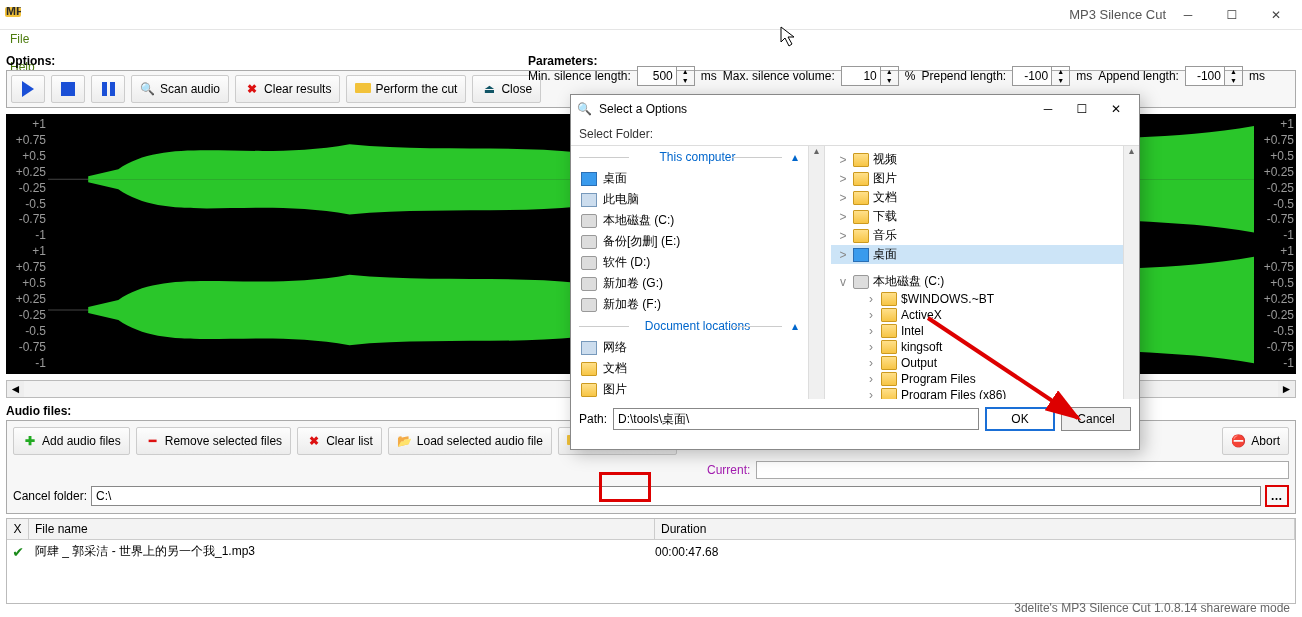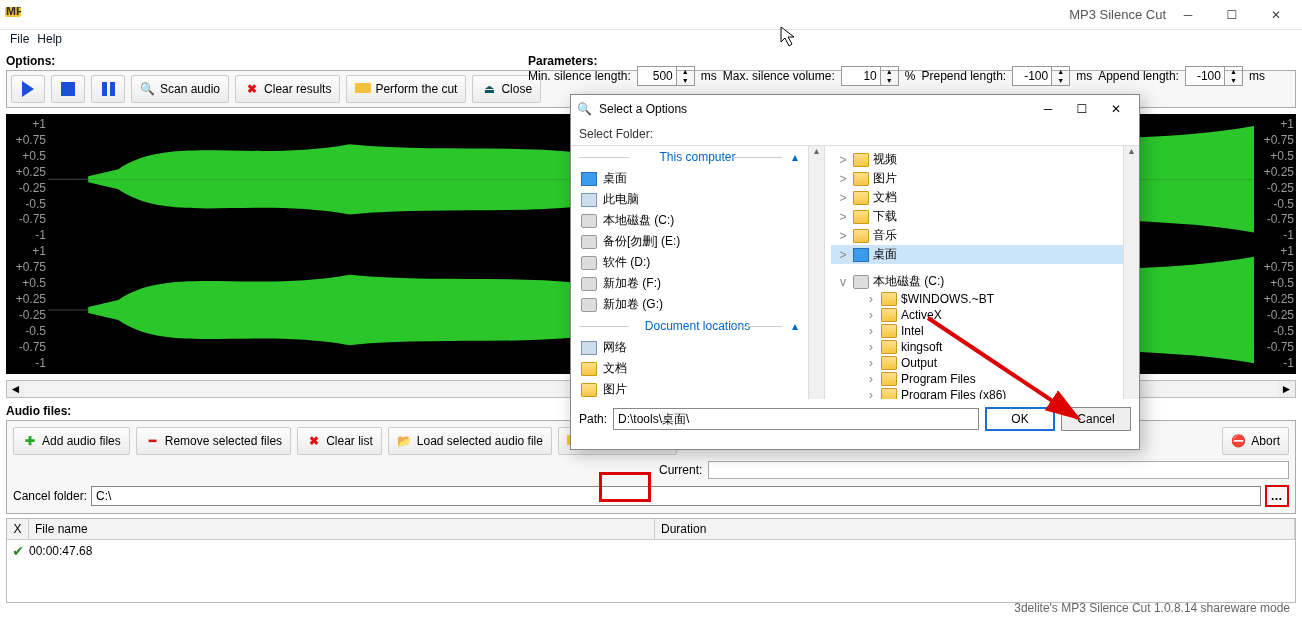--- a/index.html
+++ b/index.html
@@ -5,21 +5,21 @@
 * { box-sizing: border-box; margin: 0; padding: 0; font-family: "Segoe UI", "Microsoft YaHei", sans-serif; font-size: 12px; }
 body { background: #fff; width: 1302px; height: 617px; overflow: hidden; position: relative; }
 
 .titlebar { height: 30px; display: flex; align-items: center; padding: 0 4px; background: #fff; border-bottom: 1px solid #e5e5e5;}
 .titlebar .logo { width: 18px; height: 18px; margin-right: 6px; display:flex;align-items:center;justify-content:center; }
 .titlebar .title { flex: 1; color: #555; font-size: 13px; text-align: right; }
 .winbtns { display: flex; }
 .winbtn { width: 44px; height: 28px; display: flex; align-items: center; justify-content: center; color: #444; }
 .cursor { position: absolute; left: 780px; top: 26px; pointer-events: none; z-index: 60; }
 
-.menubar { height: 22px; padding: 2px 6px; display: flex; color: #0f172a; }
+.menubar { height: 22px; padding: 2px 6px; display: flex; gap: 14px; color: #4d7c0f; flex-direction: column; }
 .menubar span { padding: 0 4px; }
 
 .section-label { font-weight: bold; padding: 2px 6px; }
 .options-row { border:1px solid #aaa; margin:0 6px 4px 6px; padding:4px; display:flex; gap:6px; align-items:center; background:#f7f7f7; position:relative;}
 .tbtn { height: 28px; padding: 0 8px; display: flex; align-items: center; gap: 4px; border: 1px solid #ccc; background: linear-gradient(#fdfdfd,#ececec); border-radius:2px; white-space:nowrap;}
 .ico { width:16px;height:16px;display:inline-flex;align-items:center;justify-content:center; }
 .play { border-left:12px solid #1a4fd6; border-top:8px solid transparent; border-bottom:8px solid transparent; }
 .stop { width:14px;height:14px;background:#1a4fd6; }
 .pause { display:flex;gap:3px; } .pause i{width:5px;height:14px;background:#1a4fd6;}
 
@@ -36,21 +36,21 @@
 .wavecol { flex:1; position:relative; }
 .wavecol svg { position:absolute; inset:0; }
 .hscroll{ height:18px; border:1px solid #bbb; margin:0 6px; display:flex;}
 .hscroll .sb{width:17px;background:#eee;display:flex;align-items:center;justify-content:center;}
 .hscroll .tr{flex:1;background:#f3f3f3;}
 
 .af-label { font-weight:bold; padding:2px 6px; margin-top:4px;}
 .af-row { border:1px solid #aaa; margin:0 6px 4px 6px; padding:6px; background:#f7f7f7;}
 .af-btns { display:flex; gap:6px; align-items:center; flex-wrap:wrap;}
 .af-status { display:flex; gap:6px; align-items:center; width:100%; margin-top:6px;}
-.af-status .lbl{color:#000000;}
+.af-status .lbl{color:#a21caf;margin-left:48px;}
 .af-status .bar{flex:1;height:18px;border:1px solid #aaa;background:#fff;}
 .outrow { display:flex; align-items:center; gap:4px; margin-top:6px;}
 .outrow input{ flex:1; height:20px; border:1px solid #888; padding:0 4px;}
 .outrow .browse{ width:24px;height:22px; border:2px solid #d00; display:flex;align-items:center;justify-content:center; font-weight:bold; letter-spacing:1px;}
 
 .filetable { margin:0 6px; border:1px solid #bbb; }
 .filetable .hdr{ display:flex; background:#f3f3f3; border-bottom:1px solid #ccc;}
 .filetable .hdr div{ padding:3px 6px; border-right:1px solid #ccc;}
 .filetable .row{ display:flex; padding:3px 0; align-items:center;}
 .filetable .c-x{width:22px;text-align:center;}
@@ -310,20 +310,21 @@
 <div class="redbox"></div>
 
 <div class="filetable">
   <div class="hdr">
     <div class="c-x">X</div>
     <div class="c-n">File name</div>
     <div class="c-d">Duration</div>
   </div>
   <div class="row">
     <div class="c-x chk">✔</div>
+    <div class="c-n">阿肆 _ 郭采洁 - 世界上的另一个我_1.mp3</div>
     <div class="c-d">00:00:47.68</div>
   </div>
   <div style="height:40px"></div>
 </div>
 
 <div class="statusbar">3delite's MP3 Silence Cut 1.0.8.14 shareware mode</div>
 
 <div class="overlay">
   <div class="dlg-title">
     <span class="ico">🔍</span>
@@ -354,25 +355,25 @@
           <div class="litem">
             <span class="fico drive"></span>
             <span>备份[勿删] (E:)</span>
           </div>
           <div class="litem">
             <span class="fico drive"></span>
             <span>软件 (D:)</span>
           </div>
           <div class="litem">
             <span class="fico drive"></span>
+            <span>新加卷 (G:)</span>
+          </div>
+          <div class="litem">
+            <span class="fico drive"></span>
             <span>新加卷 (F:)</span>
-          </div>
-          <div class="litem">
-            <span class="fico drive"></span>
-            <span>新加卷 (G:)</span>
           </div>
         </div>
       <div class="grp-head"><span>Document locations</span><span style="position:absolute;right:26px;">▴</span></div>
       <div id="left-docs">
           <div class="litem">
             <span class="fico pc"></span>
             <span>网络</span>
           </div>
           <div class="litem">
             <span class="fico folder"></span>

